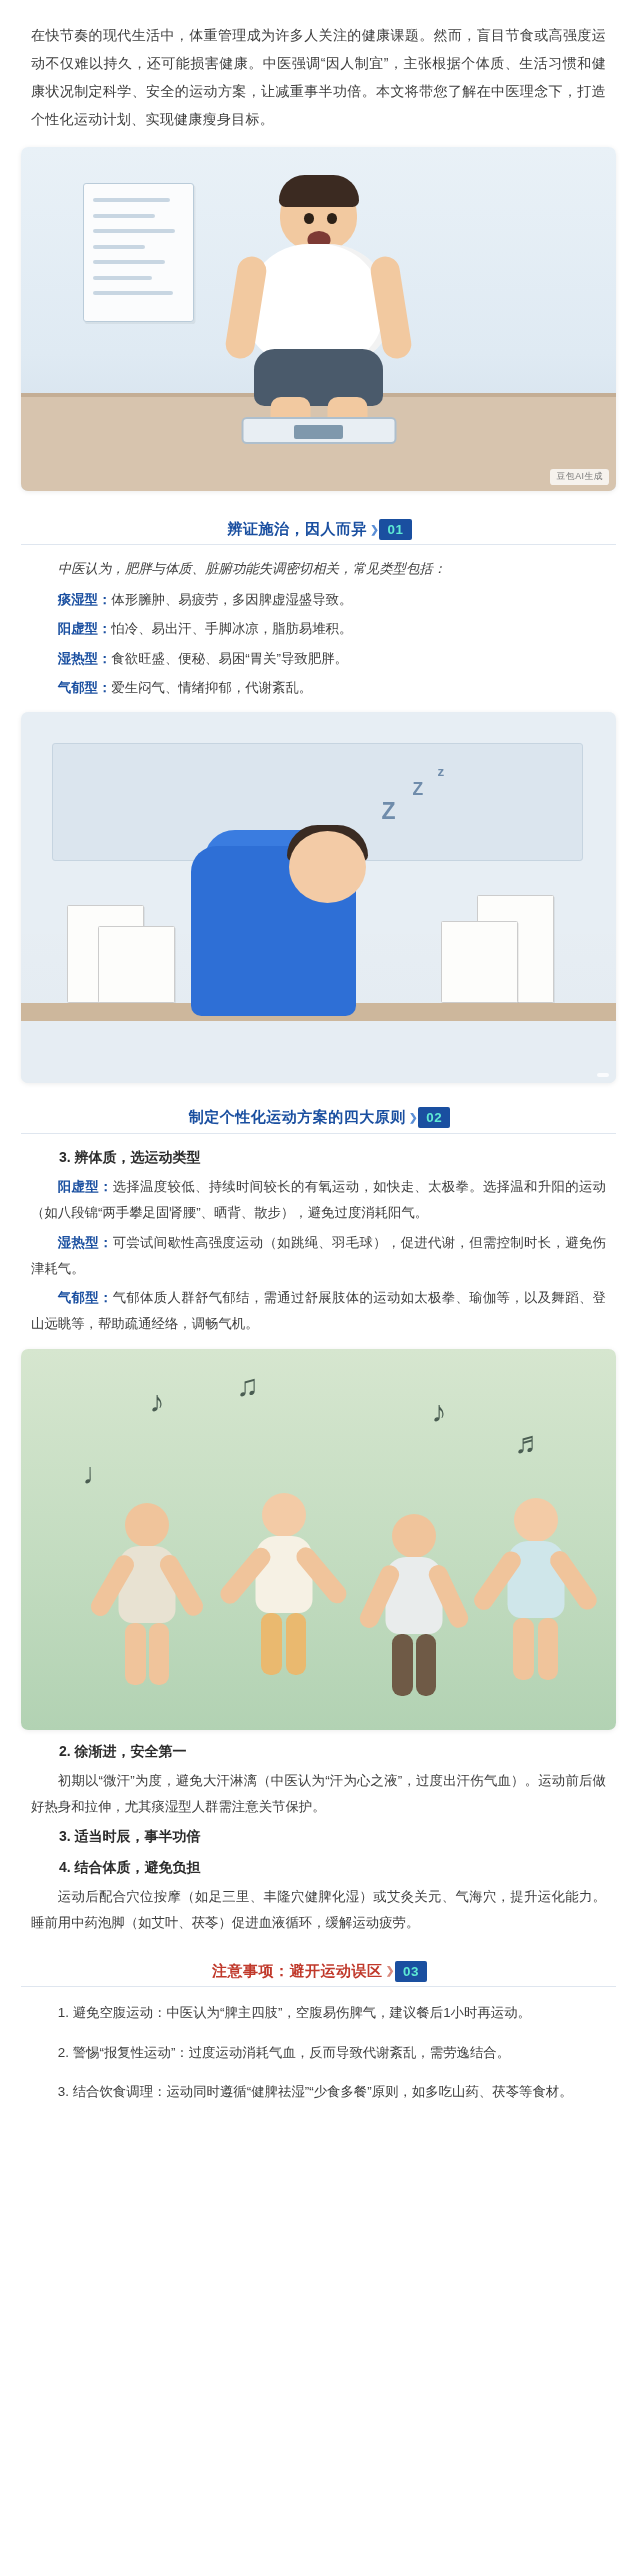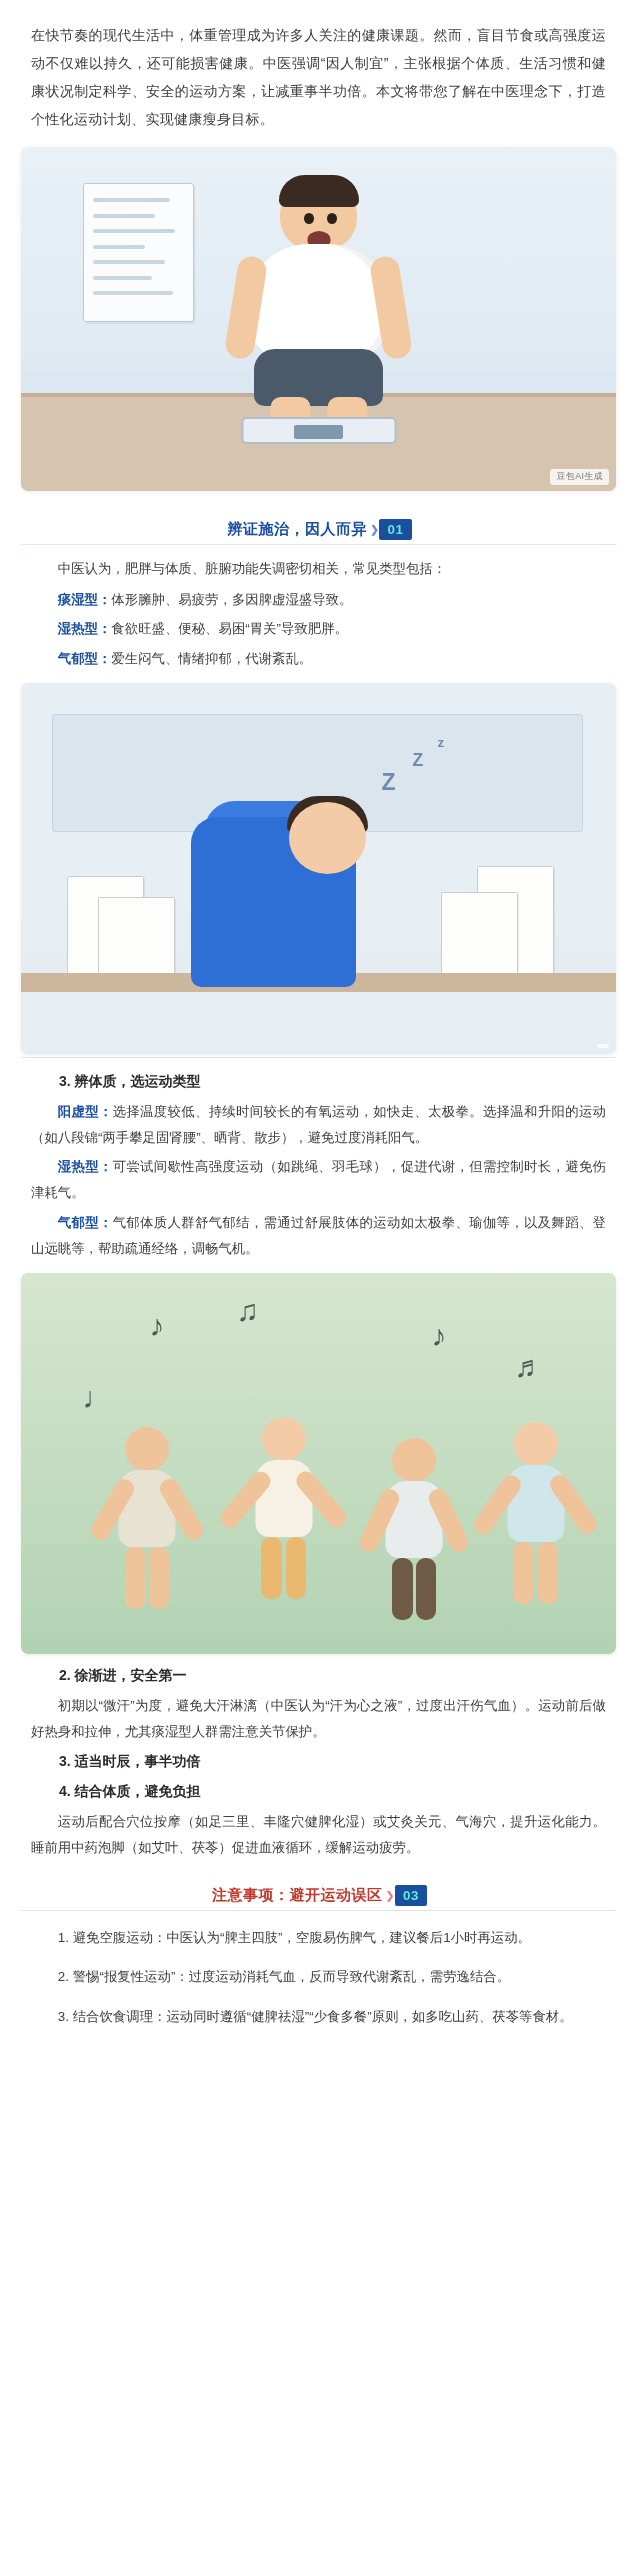--- a/index.html
+++ b/index.html
@@ -83,21 +83,21 @@
     margin: 3.1px 20.6px 10.3px 20.6px;
   }
   .body-block {
     padding: 0 31px;
     font-size: 13.4px;
     line-height: 1.95;
     color: #3d3d3d;
     text-align: justify;
   }
   .body-block p { margin: 0 0 3.1px 0; }
-  .lead-in { margin-bottom: 5.2px !important; }
+  .lead-in { margin-bottom: 5.2px !important; font-style: italic; }
   .kw { color: #1a4fa0; font-weight: bold; }
   .num-head {
     font-size: 14px;
     font-weight: bold;
     color: #2b2b2b;
     margin: 7.2px 0 2.1px 0;
   }
   .indent { text-indent: 2em; }
   .note-block {
     padding: 0 31px;
@@ -224,20 +224,21 @@
     <div class="sec-title">
       <span>辨证施治，因人而异</span><span class="deco">❯</span>
     </div>
     <div class="sec-num">01</div>
   </div>
   <div class="sec-rule"></div>
 
   <div class="body-block">
     <p class="lead-in indent">中医认为，肥胖与体质、脏腑功能失调密切相关，常见类型包括：</p>
     <p class="indent"><span class="kw">痰湿型：</span><span>体形臃肿、易疲劳，多因脾虚湿盛导致。</span></p>
+    <p class="indent"><span class="kw">阳虚型：</span><span>怕冷、易出汗、手脚冰凉，脂肪易堆积。</span></p>
     <p class="indent"><span class="kw">湿热型：</span><span>食欲旺盛、便秘、易困“胃关”导致肥胖。</span></p>
     <p class="indent"><span class="kw">气郁型：</span><span>爱生闷气、情绪抑郁，代谢紊乱。</span></p>
   </div>
 
   <div class="hero-wrap" style="margin-top:11.3px">
     <div class="img-ph ill2">
       <div class="deskwall"></div>
       <div class="partition"></div>
       <div class="papers" style="left:46px;  bottom:80px; height:98px;"></div>
       <div class="papers" style="left:77px; bottom:80px; height:77px;"></div>
@@ -249,20 +250,26 @@
       <div class="chair"></div>
       <div class="hair2"></div>
       <div class="head2"></div>
       <div class="zzz" style="left:361px;bottom:258px;font-size:23px">Z</div>
       <div class="zzz" style="left:392px;bottom:283px;font-size:17.5px">Z</div>
       <div class="zzz" style="left:417px;bottom:304px;font-size:13.4px">z</div>
       <div class="ai-badge"></div>
     </div>
   </div>
 
+  <div class="sec-head">
+    <div class="sec-title">
+      <span>制定个性化运动方案的四大原则</span><span class="deco">❯</span>
+    </div>
+    <div class="sec-num">02</div>
+  </div>
   <div class="sec-rule"></div>
 
   <div class="body-block">
     <p class="num-head indent">3. 辨体质，选运动类型</p>
     <p class="indent"><span class="kw">阳虚型：</span><span>选择温度较低、持续时间较长的有氧运动，如快走、太极拳。选择温和升阳的运动（如八段锦“两手攀足固肾腰”、晒背、散步），避免过度消耗阳气。</span></p>
     <p class="indent"><span class="kw">湿热型：</span><span>可尝试间歇性高强度运动（如跳绳、羽毛球），促进代谢，但需控制时长，避免伤津耗气。</span></p>
     <p class="indent"><span class="kw">气郁型：</span><span>气郁体质人群舒气郁结，需通过舒展肢体的运动如太极拳、瑜伽等，以及舞蹈、登山远眺等，帮助疏通经络，调畅气机。</span></p>
   </div>
 
   <div class="hero-wrap" style="margin-top:11.3px">

